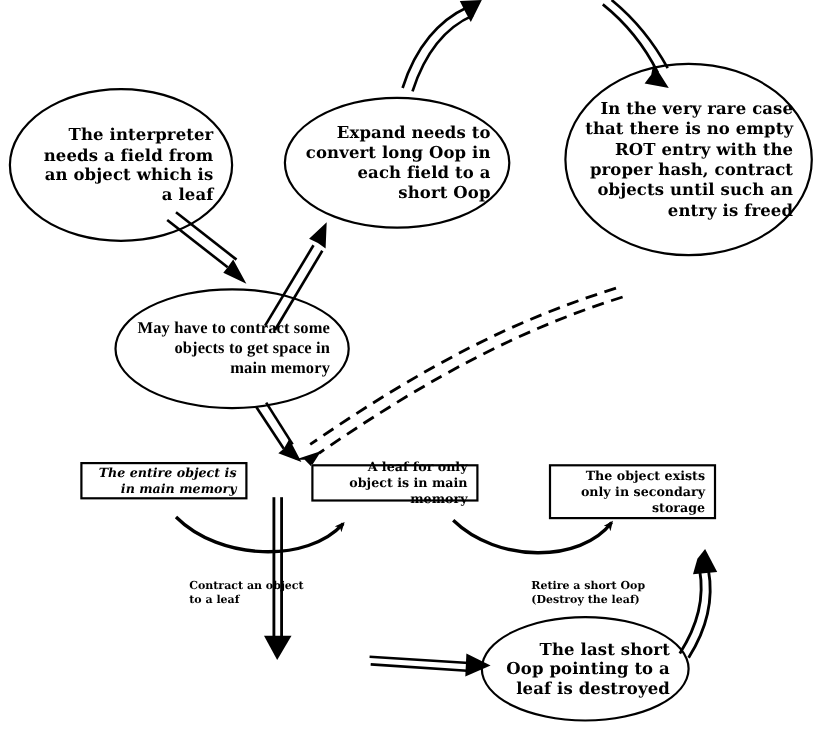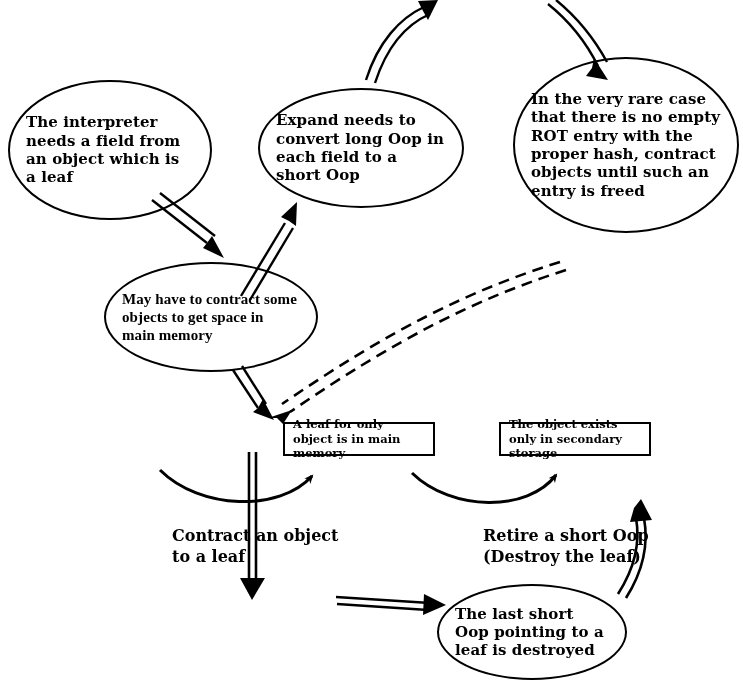--- a/index.html
+++ b/index.html
@@ -22,21 +22,21 @@
     top: 0;
     width: 743px;
     height: 680px;
   }
   .node {
     position: absolute;
     box-sizing: border-box;
     display: flex;
     align-items: center;
     justify-content: flex-start;
-    text-align: left;
+    text-align: right;
   }
   .ellipse {
     border: 2.5px solid #000;
     border-radius: 50%;
   }
   .ellipse .txt {
     width: 100%;
     padding: 0 16px;
     font-weight: 700;
     font-size: 15px;
@@ -50,21 +50,21 @@
   .boxnode .txt {
     width: 100%;
     padding: 0 8px;
     font-weight: 700;
     font-size: 11.5px;
     line-height: 1.25;
   }
   .edge-label {
     position: absolute;
     font-weight: 700;
-    font-size: 16px;
+    font-size: 10px;
     line-height: 1.3;
     white-space: pre-line;
   }
   .lt { font-style: italic; }
 </style>
 </head>
 <body>
 
 <div id="canvas">
 
@@ -148,30 +148,33 @@
 
   <div class="node ellipse" style="left:513px; top:57px; width:226px; height:176px;">
     <div class="txt">In the very rare case that there is no empty ROT entry with the proper hash, contract objects until such an entry is freed</div>
   </div>
 
   <div class="node ellipse" style="left:104px; top:262px; width:214px; height:110px;font-family:Liberation Serif, serif;">
     <div class="txt">May have to contract some objects to get space in main memory</div>
   </div>
 
 
-  <div class="node ellipse" style="left:437px; top:584px; width:190px; height:96px;">
+  <div class="node ellipse" style="left:437px; top:560px; width:190px; height:96px;">
     <div class="txt">The last short Oop pointing to a leaf is destroyed</div>
   </div>
 
+  <div class="node boxnode" style="left:73px; top:420px; width:152px; height:34px;">
+    <div class="txt lt">The entire object is in main memory</div>
+  </div>
 
   <div class="node boxnode" style="left:283px; top:422px; width:152px; height:34px;">
     <div class="txt">A leaf for only object is in main memory</div>
   </div>
 
-  <div class="node boxnode" style="left:499px; top:422px; width:152px; height:34px;">
+  <div class="node boxnode" style="left:499px; top:422px; width:152px; height:50px;">
     <div class="txt">The object exists only in secondary storage</div>
   </div>
 
   <div class="edge-label" style="left:172px; top:526px;">Contract an object
 to a leaf</div>
 
   <div class="edge-label" style="left:483px; top:526px;">Retire a short Oop
 (Destroy the leaf)</div>
 
 </div>

